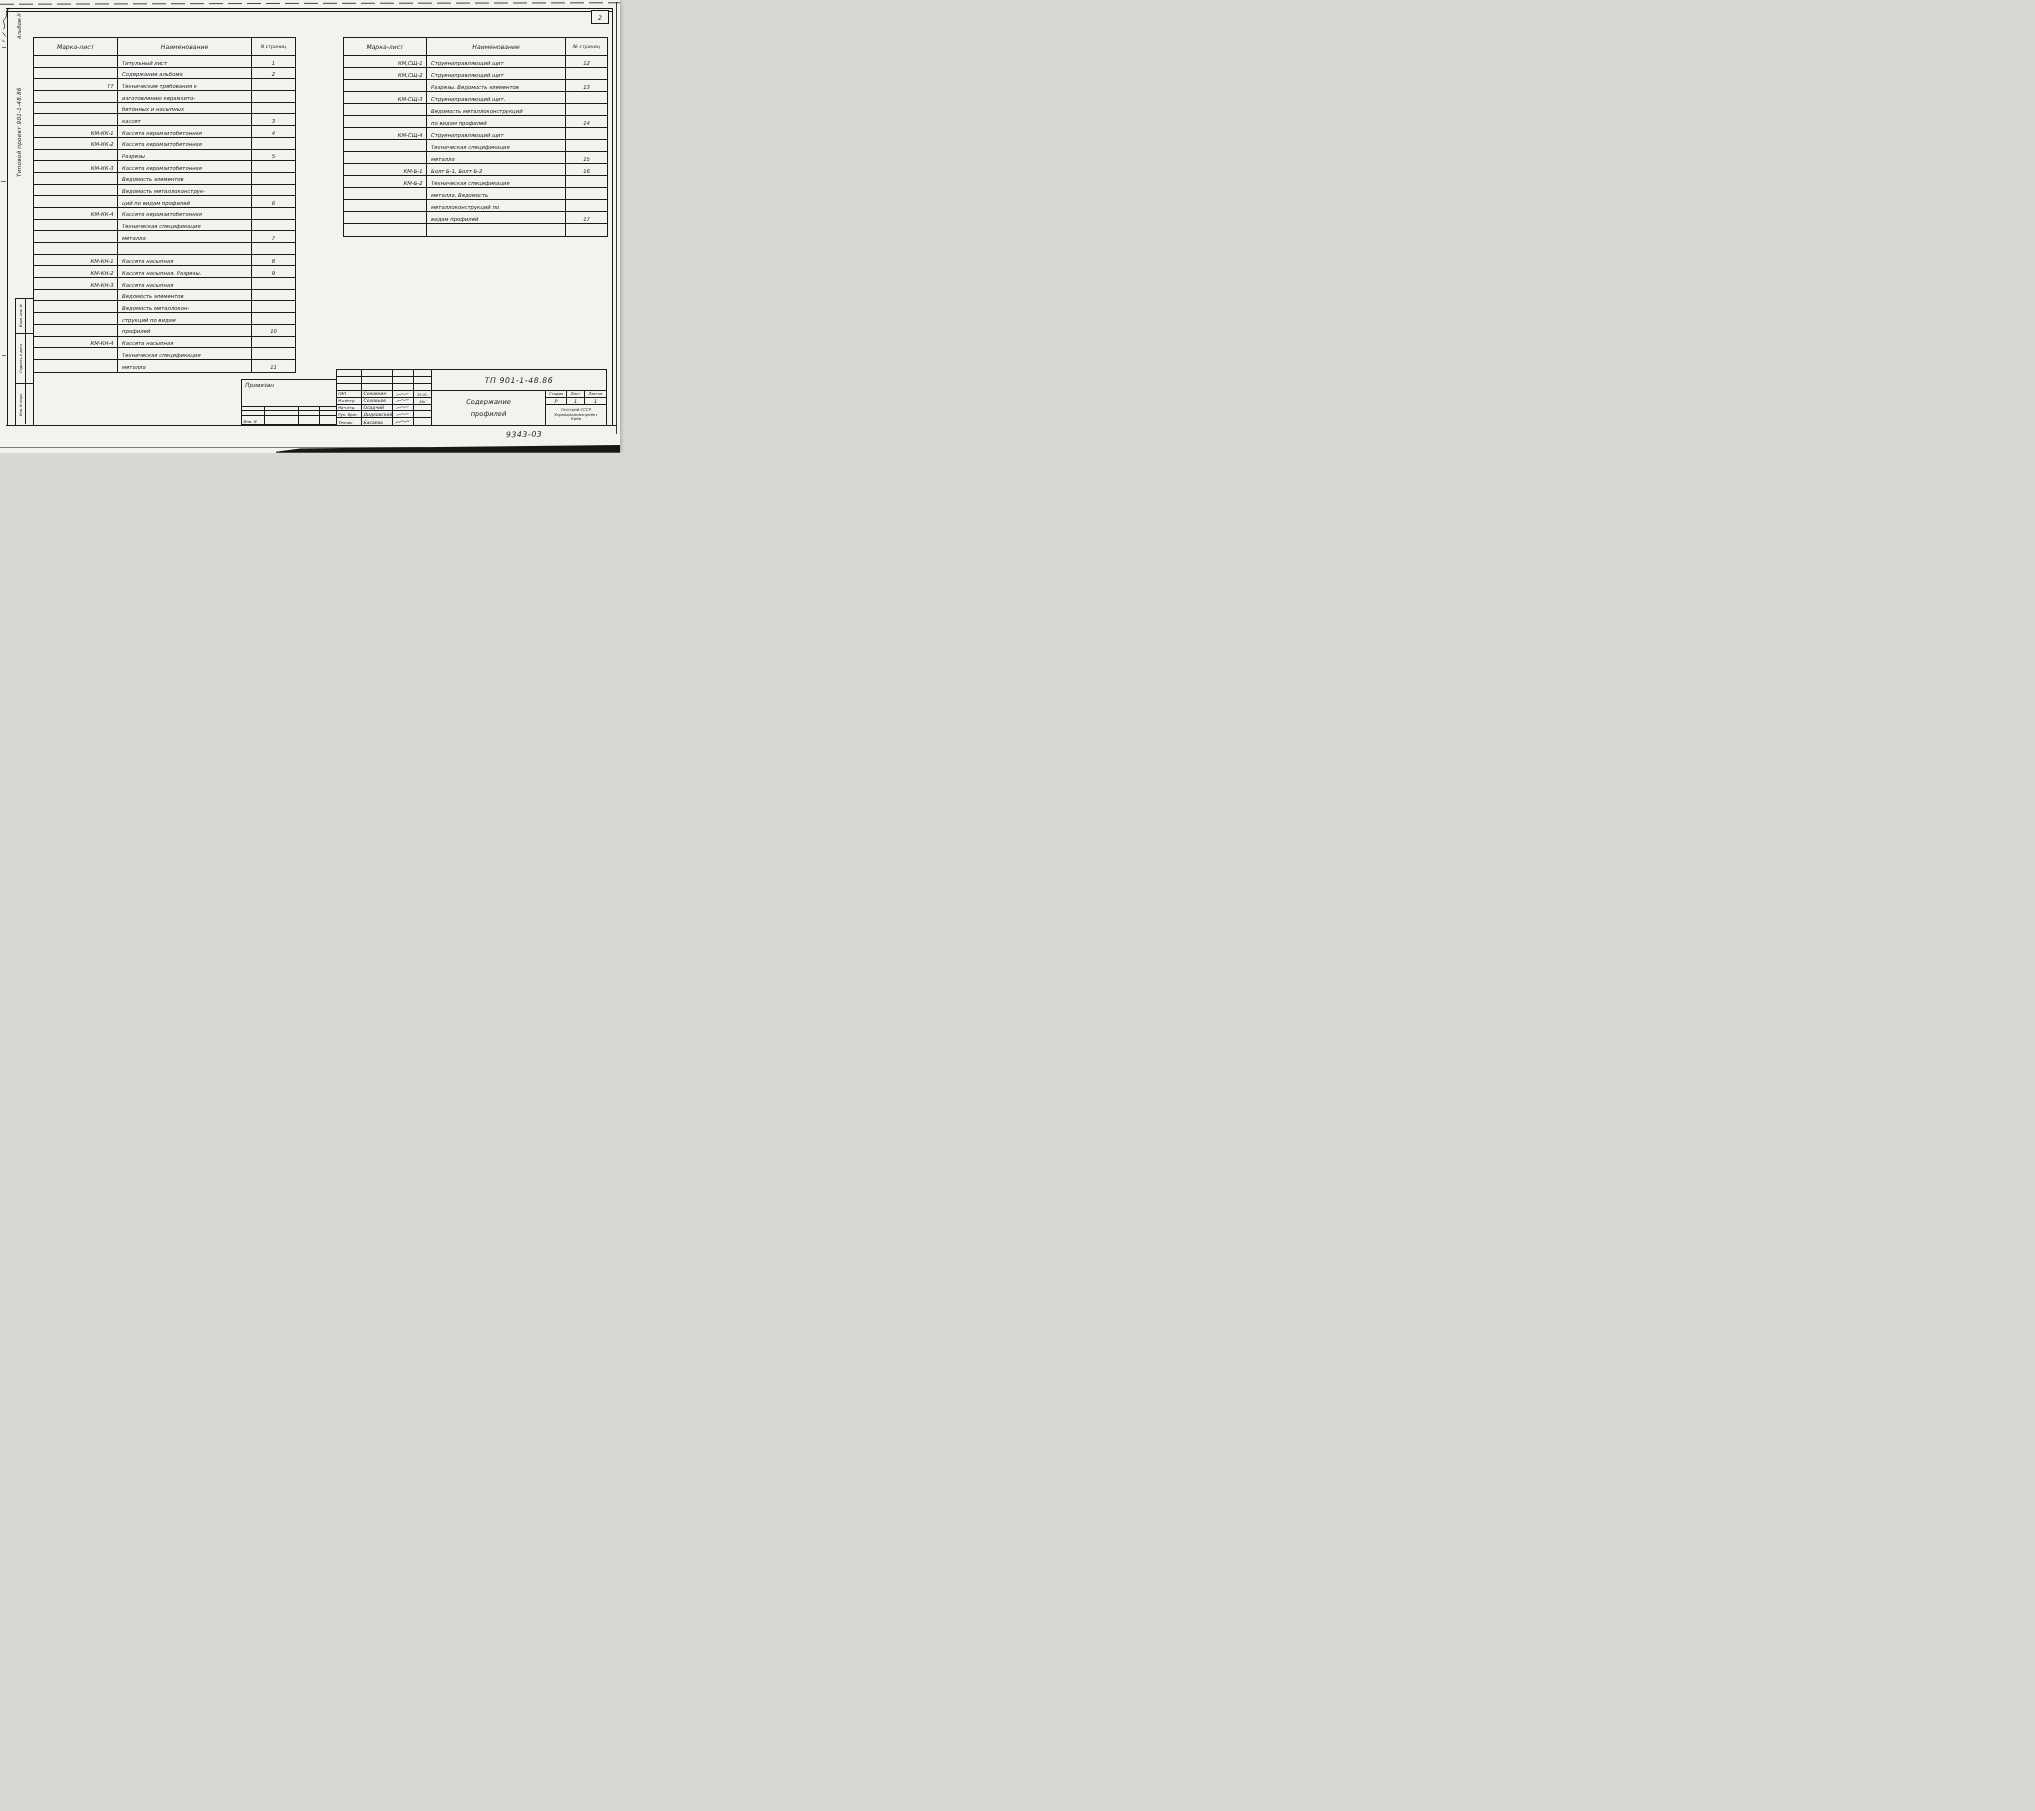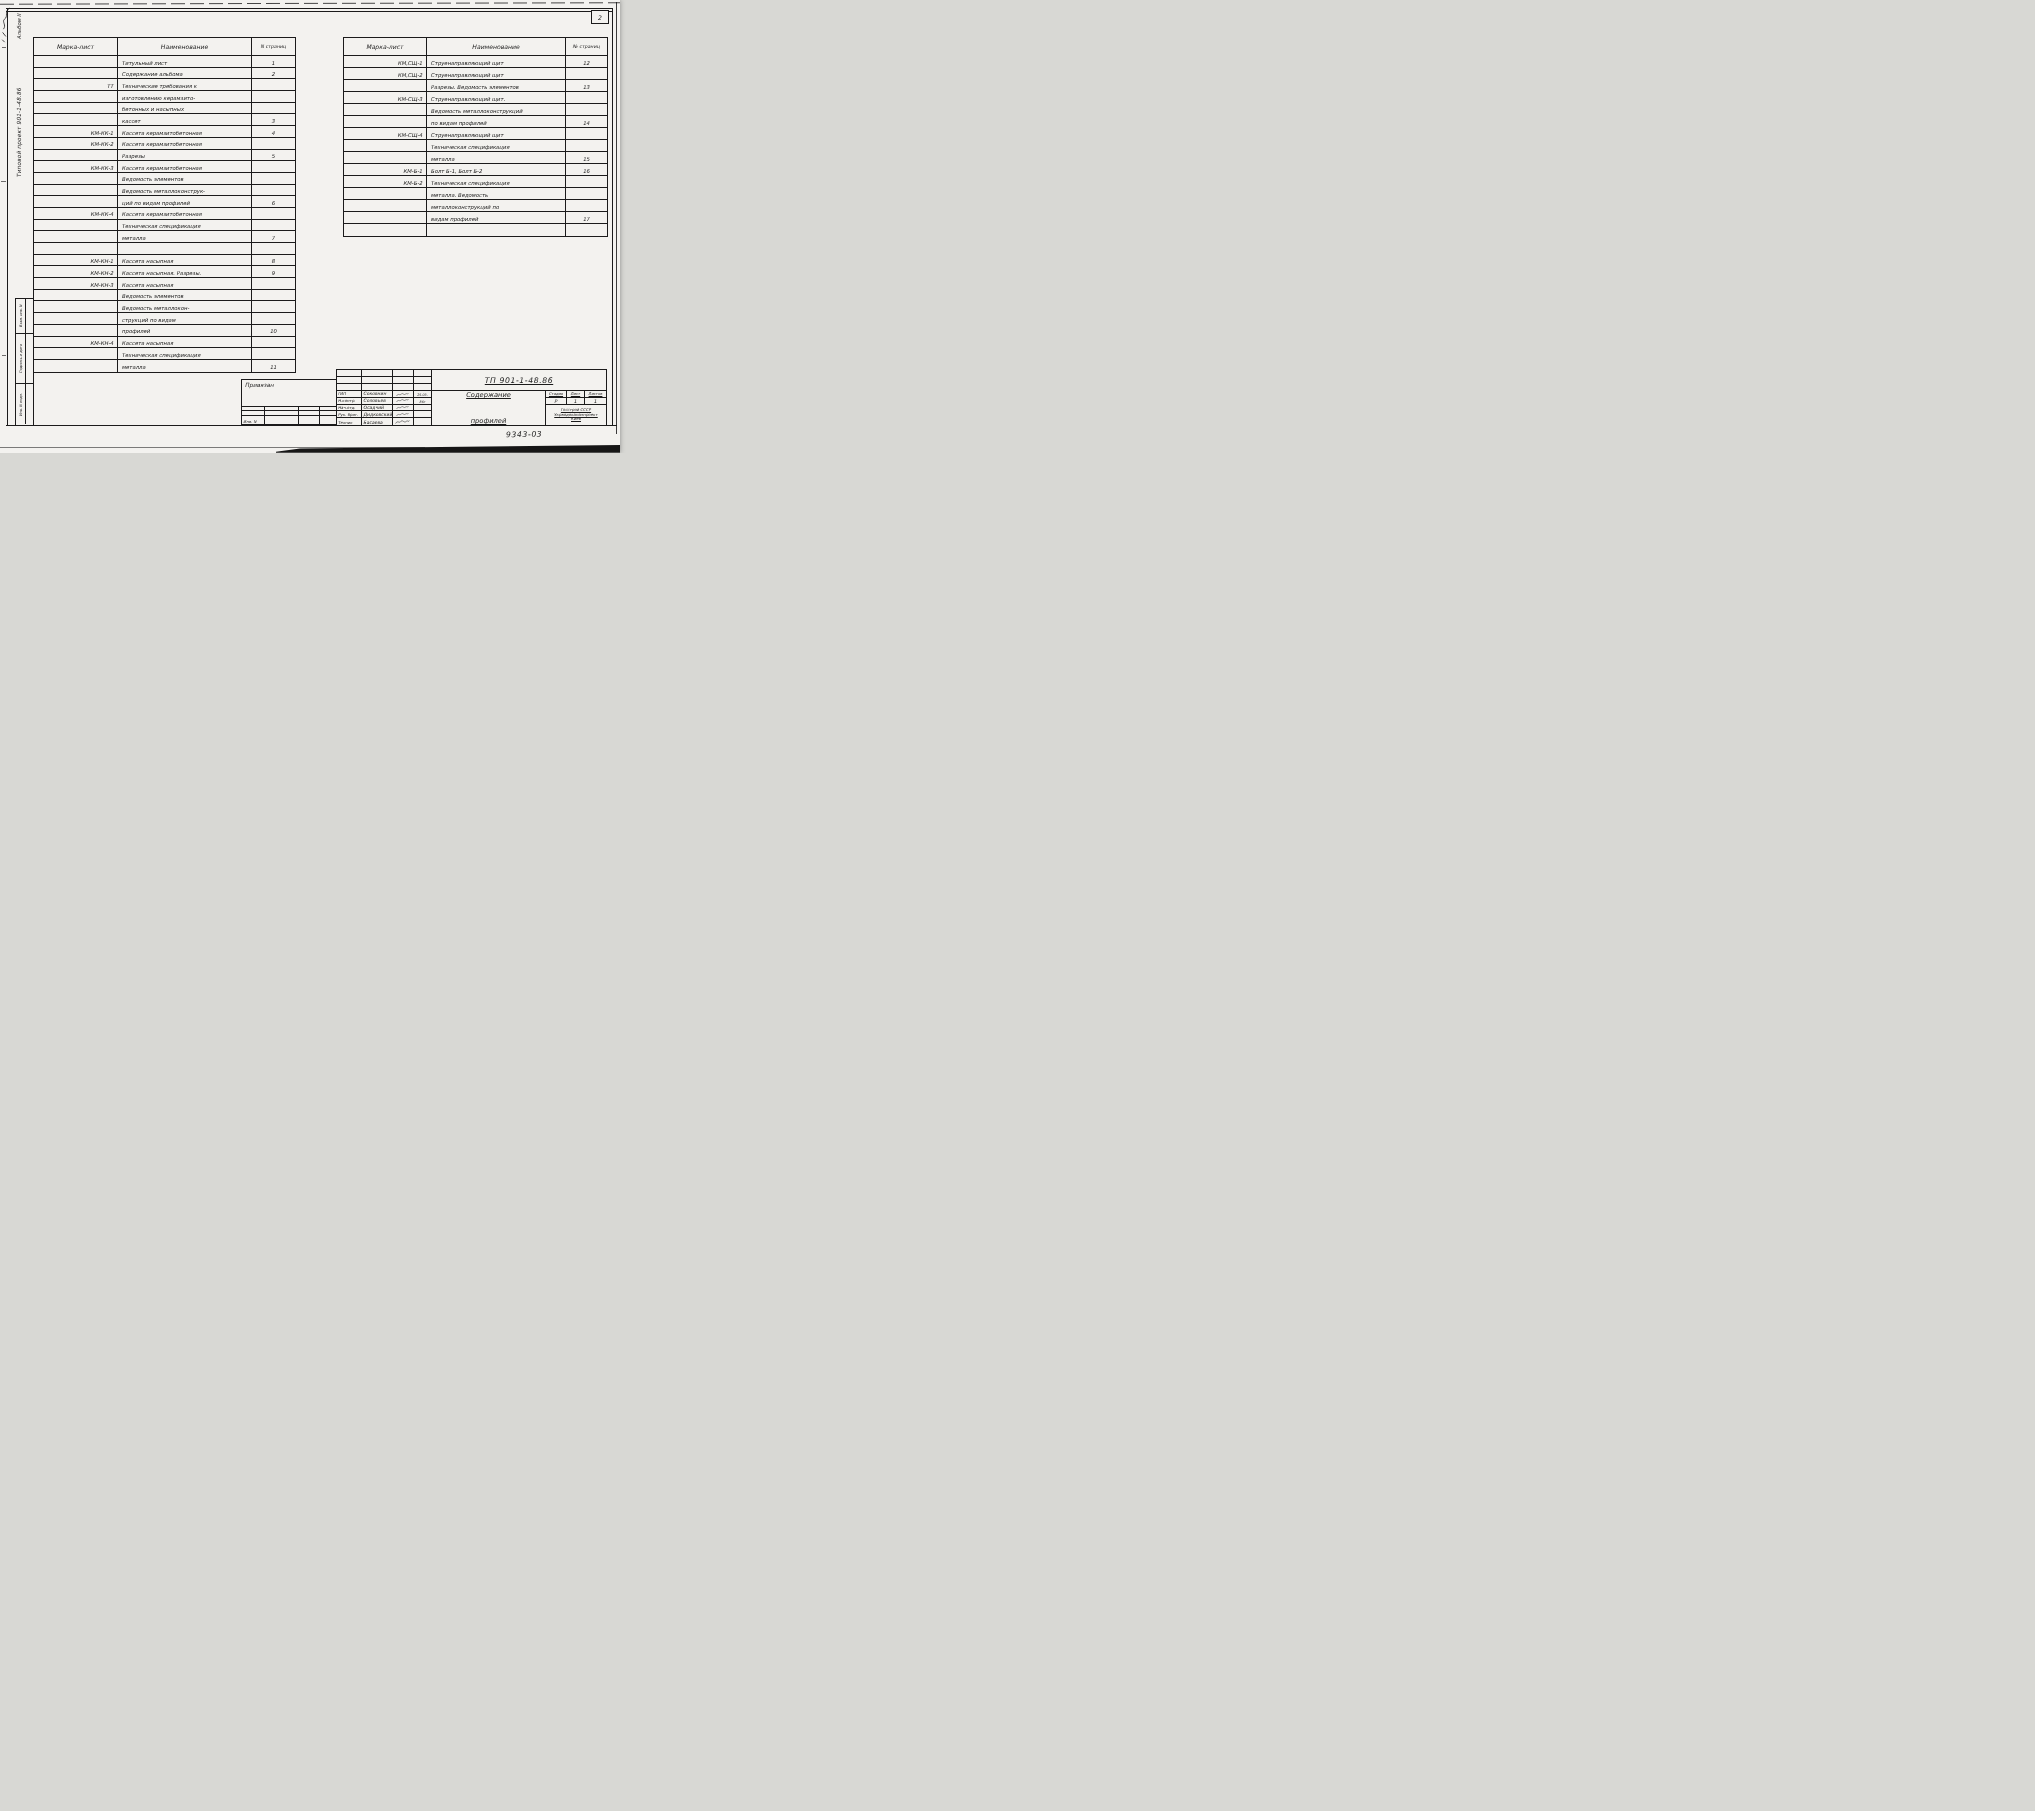--- a/index.html
+++ b/index.html
@@ -78,26 +78,26 @@
   .srow{display:flex;border-bottom:0.7px solid var(--ink);flex:0 0 auto;}
   .srow:last-child{border-bottom:none;}
   .srow.empty{height:7px;} .srow:not(.empty){height:6.8px;}
   .sc{border-right:0.7px solid var(--ink);overflow:hidden;display:flex;align-items:flex-end;}
   .sc1{width:25px;font:italic 3.9px "DejaVu Sans",sans-serif;padding:0 0 0.4px 1.2px;}
   .sc2{width:31px;font:italic 4.5px "DejaVu Sans",sans-serif;padding:0 0 0.4px 1.6px;}
   .sc3{width:21px;align-items:center;justify-content:center;}
   .sc4{flex:1;border-right:none;font:italic 3.3px "DejaVu Sans",sans-serif;justify-content:center;}
   .sig{width:86%;height:78%;}
   .sig path{stroke:var(--ink);stroke-width:1.4;fill:none;stroke-linecap:round;}
-  .tb-right{flex:1;display:flex;flex-direction:column;text-decoration:underline;}
+  .tb-right{flex:1;display:flex;flex-direction:column;}
   .tb-code{height:21px;border-bottom:1.1px solid var(--ink);display:flex;align-items:center;justify-content:center;
     font:italic 7.7px "DejaVu Sans",sans-serif;letter-spacing:0.6px;}
   .tb-lower{flex:1;display:flex;}
   .tb-title{width:114px;border-right:1.1px solid var(--ink);display:flex;flex-direction:column;
-    align-items:center;justify-content:space-between;gap:3.7px;font:italic 6.7px "DejaVu Sans",sans-serif;}
+    align-items:center;justify-content:center;gap:3.7px;font:italic 6.7px "DejaVu Sans",sans-serif;}
   .tb-stage{flex:1;display:flex;flex-direction:column;}
   .stage-hdr,.stage-val{display:flex;height:7px;border-bottom:0.7px solid var(--ink);}
   .stage-hdr div,.stage-val div{display:flex;align-items:center;justify-content:center;border-right:0.7px solid var(--ink);}
   .stage-hdr div:last-child,.stage-val div:last-child{border-right:none;}
   .sg1{width:21px;} .sg2{width:18px;} .sg3{flex:1;}
   .stage-hdr div{font:italic 3.7px "DejaVu Sans",sans-serif;}
   .stage-val div{font:italic 4.9px "DejaVu Sans",sans-serif;}
   .stage-org{flex:1;display:flex;flex-direction:column;align-items:center;justify-content:center;
     font:italic 3.9px "DejaVu Sans",sans-serif;line-height:1.2;text-align:center;}
 

